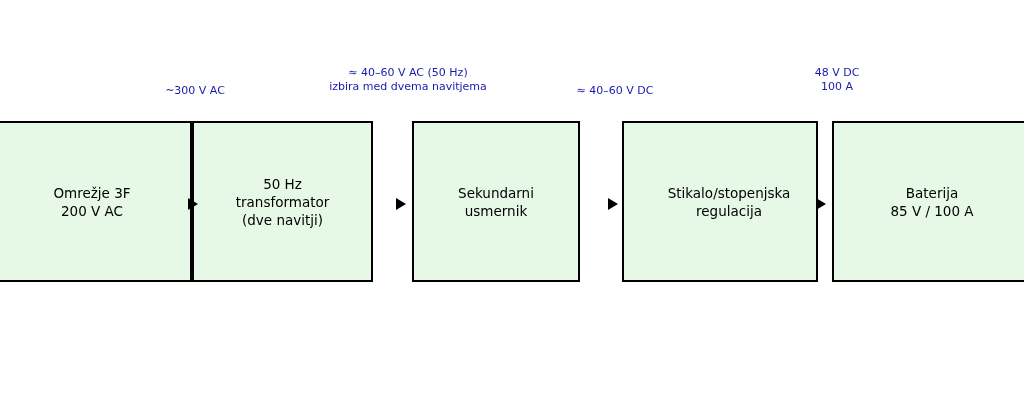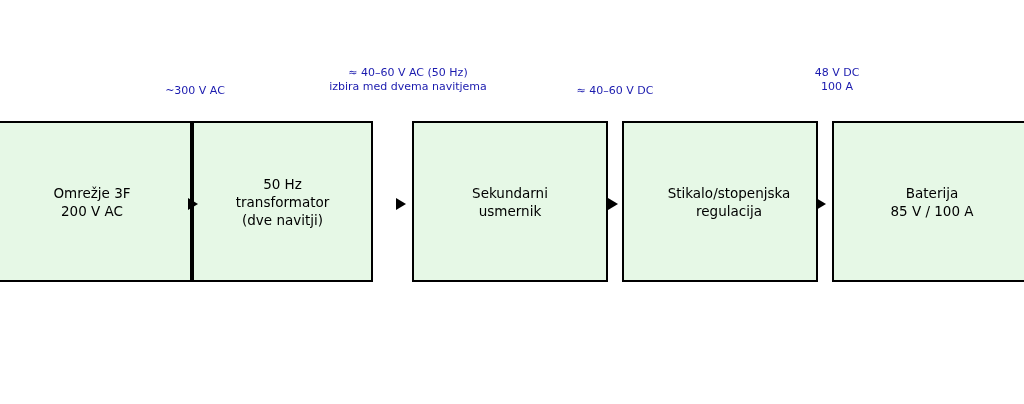--- a/index.html
+++ b/index.html
@@ -51,21 +51,21 @@
     text-align: center;
     font-size: 11px;
     line-height: 14px;
     color: #1a1aae;
     font-weight: normal;
     white-space: pre-line;
   }
   
   #blk0 { left: -8px;  width: 200px; }
   #blk1 { left: 192px; width: 181px; }
-  #blk2 { left: 412px; width: 196px; }
+  #blk2 { left: 412px; width: 168px; }
   #blk3 { left: 622px; width: 196px; padding-left: 18px; }
   #blk4 { left: 832px; width: 200px; }
 
   
   #arr0 { left: 186px; }
   #arr1 { left: 394px; }
   #arr2 { left: 606px; }
   #arr3 { left: 814px; }
 
   

